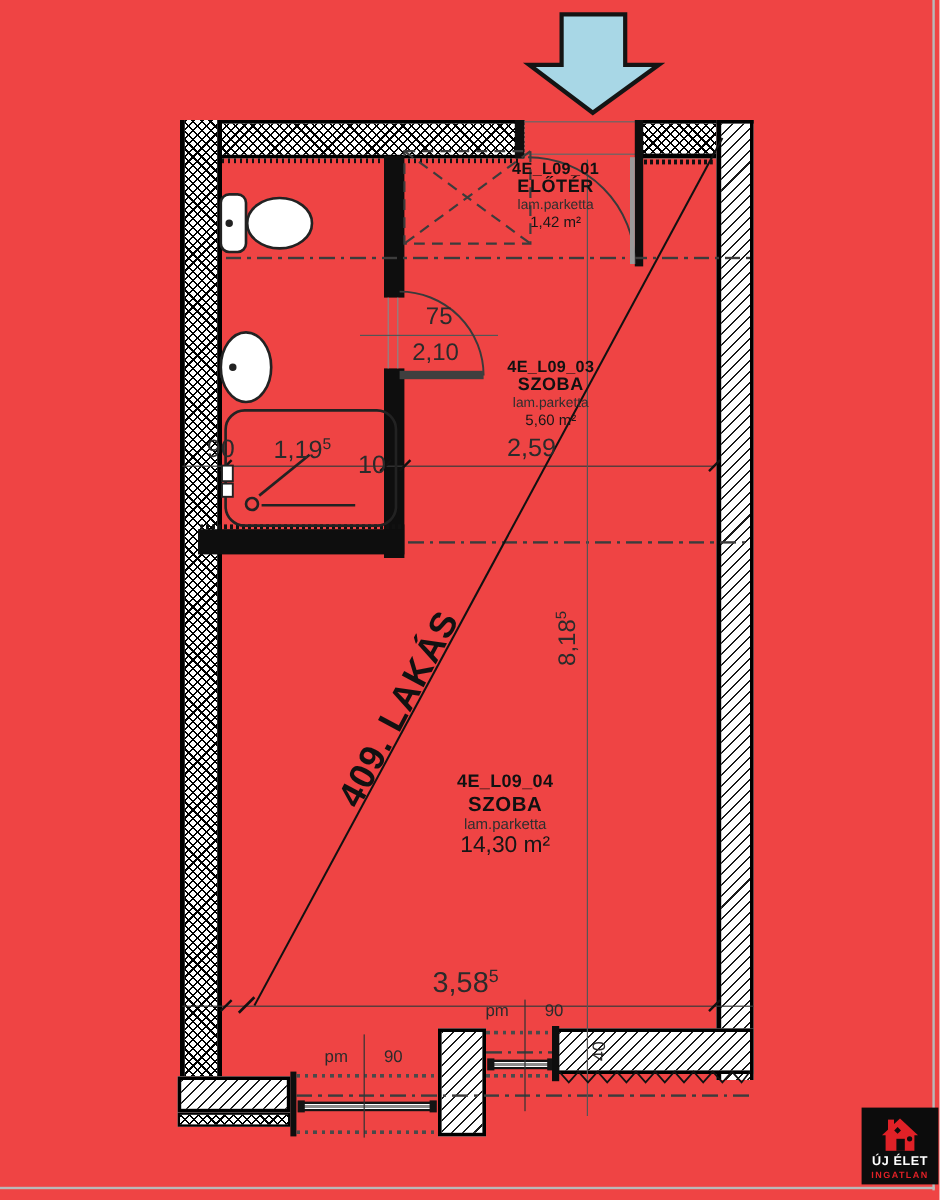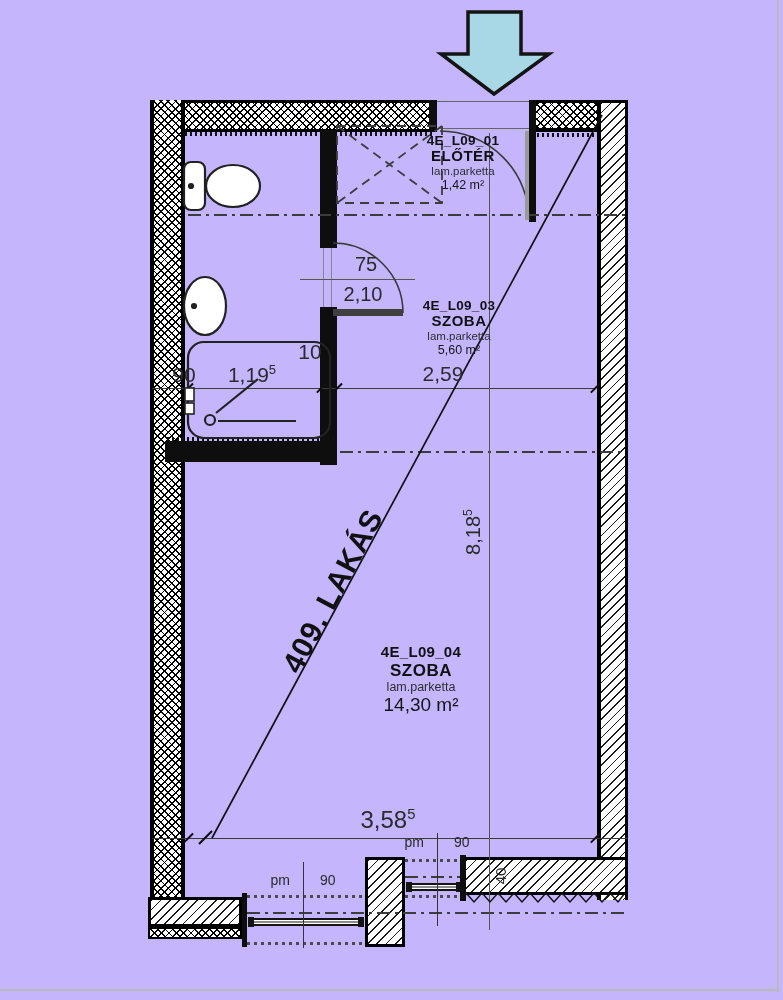--- a/index.html
+++ b/index.html
@@ -1,16 +1,16 @@
 <!DOCTYPE html>
 <html><head>
 <meta charset="utf-8">
 <style>
   html,body{margin:0;padding:0;background:#fff;}
-  .canvas{position:relative;width:783px;height:1000px;background:#c4b5fd;overflow:hidden;
+  .canvas{position:relative;width:783px;height:1000px;background:#ef4444;overflow:hidden;
           font-family:"Liberation Sans",sans-serif;color:#111;}
   
   .hx{background-image:
       repeating-linear-gradient(45deg,#000 0 1.3px,rgba(0,0,0,0) 1.3px 5.2px),
       repeating-linear-gradient(135deg,#000 0 1.3px,rgba(0,0,0,0) 1.3px 5.2px);
       background-color:#fff;}
   .hd{background-image:repeating-linear-gradient(135deg,#1a1a1a 0 1.2px,rgba(0,0,0,0) 1.2px 6.5px);
       background-color:#fff;}
   .abs{position:absolute;}
   .blk{position:absolute;background:#0e0e0e;}
@@ -171,31 +171,45 @@
   </div>
 
   <div class="diagl" style="left:333px;top:591px;">409. LAKÁS</div>
 
   <div class="dim small" style="left:366px;top:253px;">75</div>
   <div class="hline" style="left:300px;top:279px;width:115px;background:#555;"></div>
   <div class="dim small" style="left:363px;top:283px;">2,10</div>
 
   <div class="dim" style="left:184px;top:363px;z-index:6;">90</div>
   <div class="dim" style="left:252px;top:362px;"><span>1,19</span><sup>5</sup></div>
-  <div class="dim" style="left:310px;top:340px;">10</div>
+  <div class="dim" style="left:310px;top:376px;">10</div>
   <div class="dim" style="left:443px;top:362px;">2,59</div>
 
   <div class="dim rot" style="left:473px;top:532px;font-size:20px;"><span>8,18</span><sup>5</sup></div>
 
   <div class="dim" style="left:388px;top:806px;font-size:24px;"><span>3,58</span><sup>5</sup></div>
 
   <div class="pm" style="left:437px;top:834px;">
     <span>pm</span>
     <span>90</span>
   </div>
   <div class="pm" style="left:303px;top:872px;">
     <span>pm</span>
     <span>90</span>
   </div>
   <div class="dim rot" style="left:500px;top:876px;font-size:15px;">40</div>
 
+  <div class="logo" style="background:#0c0c0c;">
+    <svg width="30" height="30" viewBox="0 0 30 30" style="margin-bottom:1px;">
+      <g fill="#e02127">
+        <rect x="5" y="2" width="5" height="9"></rect>
+        <polygon points="0,15 15,1 30,15"></polygon>
+        <rect x="3" y="13" width="24" height="15"></rect>
+      </g>
+      <rect x="12" y="18" width="7" height="10" fill="#0c0c0c"></rect>
+      <circle cx="23" cy="18" r="2.2" fill="#0c0c0c"></circle>
+      <rect x="11" y="9" width="4" height="4" fill="#0c0c0c" transform="rotate(45 13 11)"></rect>
+    </svg>
+    <div class="logo-l1">ÚJ ÉLET</div>
+    <div class="logo-l2" style="color:#e02127;">INGATLAN</div>
+  </div>
 
 </div>
 
 </body></html>

